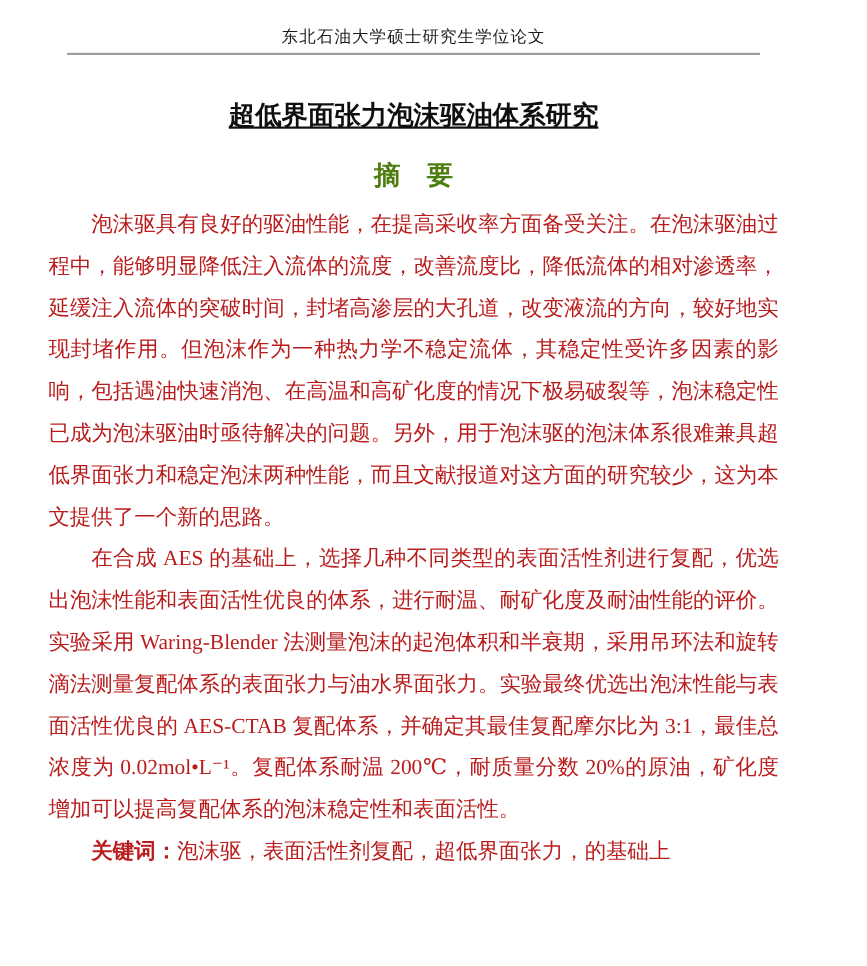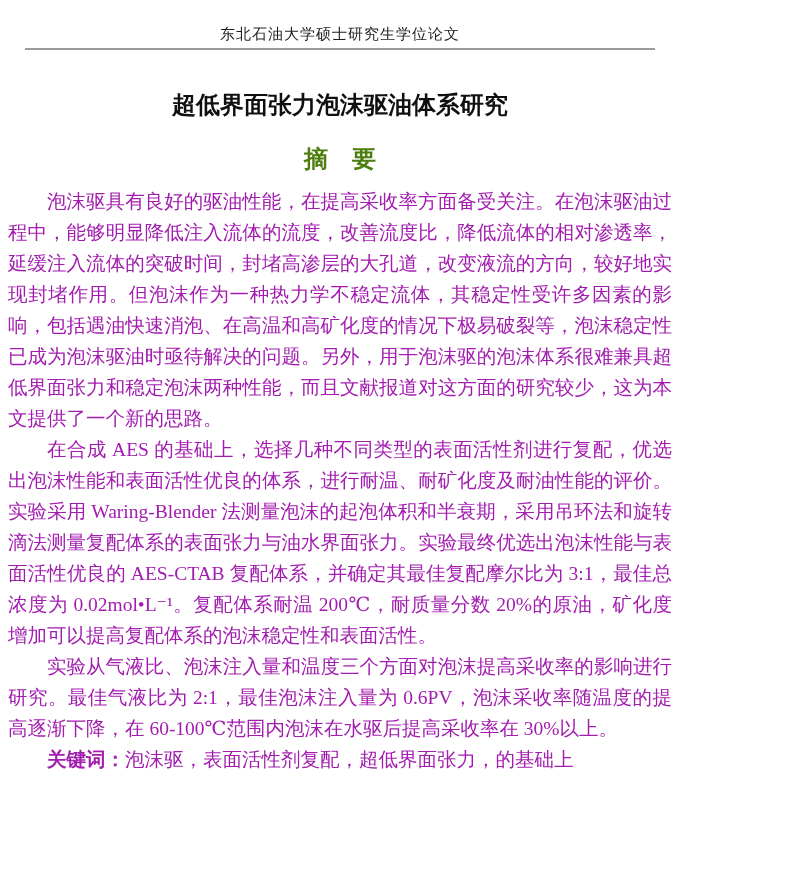--- a/index.html
+++ b/index.html
@@ -8,20 +8,21 @@
     background: #ffffff;
   }
   .page {
     position: relative;
     width: 680px;
     height: 878px;
     background: #ffffff;
     overflow: hidden;
     color: #141414;
     font-family: "Liberation Serif", "DejaVu Serif", serif;
+    padding-left: 36px;
   }
   .page-header {
     padding-top: 24px;
     text-align: center;
   }
   .header-title {
     font-size: 15px;
     line-height: 20px;
     color: #1c1c1c;
     letter-spacing: 1px;
@@ -32,36 +33,37 @@
     border-top: 2px solid #9b9b9b;
   }
   .thesis-title {
     margin: 40px 0 0 0;
     text-align: center;
     font-family: "DejaVu Sans", "Liberation Sans", sans-serif;
     font-weight: bold;
     font-size: 24px;
     line-height: 30px;
     color: #0f0f0f;
+    text-decoration: underline;
   }
   .abstract-heading {
     margin: 24px 0 0 0;
     text-align: center;
     font-family: "DejaVu Sans", "Liberation Sans", sans-serif;
     font-weight: bold;
     font-size: 24px;
     line-height: 30px;
     color: #4d7c0f;
   }
   .abstract-body {
     margin: 12px 8px 0 8px;
     font-size: 19.5px;
-    line-height: 31px;
+    line-height: 38px;
     text-align: justify;
-    color: #a21caf;
+    color: #b91c1c;
   }
   .abstract-body p {
     margin: 0;
     padding: 0;
     text-indent: 2em;
   }
   .keywords-label {
     font-weight: bold;
   }
 </style>
@@ -75,17 +77,16 @@
     <div class="header-rule"></div>
   </div>
 
   <h1 class="thesis-title">超低界面张力泡沫驱油体系研究</h1>
 
   <h2 class="abstract-heading">摘　要</h2>
 
   <div class="abstract-body">
     <p>泡沫驱具有良好的驱油性能，在提高采收率方面备受关注。在泡沫驱油过程中，能够明显降低注入流体的流度，改善流度比，降低流体的相对渗透率，延缓注入流体的突破时间，封堵高渗层的大孔道，改变液流的方向，较好地实现封堵作用。但泡沫作为一种热力学不稳定流体，其稳定性受许多因素的影响，包括遇油快速消泡、在高温和高矿化度的情况下极易破裂等，泡沫稳定性已成为泡沫驱油时亟待解决的问题。另外，用于泡沫驱的泡沫体系很难兼具超低界面张力和稳定泡沫两种性能，而且文献报道对这方面的研究较少，这为本文提供了一个新的思路。</p>
     <p>在合成 AES 的基础上，选择几种不同类型的表面活性剂进行复配，优选出泡沫性能和表面活性优良的体系，进行耐温、耐矿化度及耐油性能的评价。实验采用 Waring-Blender 法测量泡沫的起泡体积和半衰期，采用吊环法和旋转滴法测量复配体系的表面张力与油水界面张力。实验最终优选出泡沫性能与表面活性优良的 AES-CTAB 复配体系，并确定其最佳复配摩尔比为 3:1，最佳总浓度为 0.02mol•L⁻¹。复配体系耐温 200℃，耐质量分数 20%的原油，矿化度增加可以提高复配体系的泡沫稳定性和表面活性。</p>
-    <p>实验从气液比、泡沫注入量和温度三个方面对泡沫提高采收率的影响进行研究。最佳气液比为 2:1，最佳泡沫注入量为 0.6PV，泡沫采收率随温度的提高逐渐下降，在 60-100℃范围内泡沫在水驱后提高采收率在 30%以上。</p>
     <p><span class="keywords-label">关键词：</span><span>泡沫驱，表面活性剂复配，超低界面张力，的基础上</span></p>
   </div>
 
 </div>
 
 </body></html>

